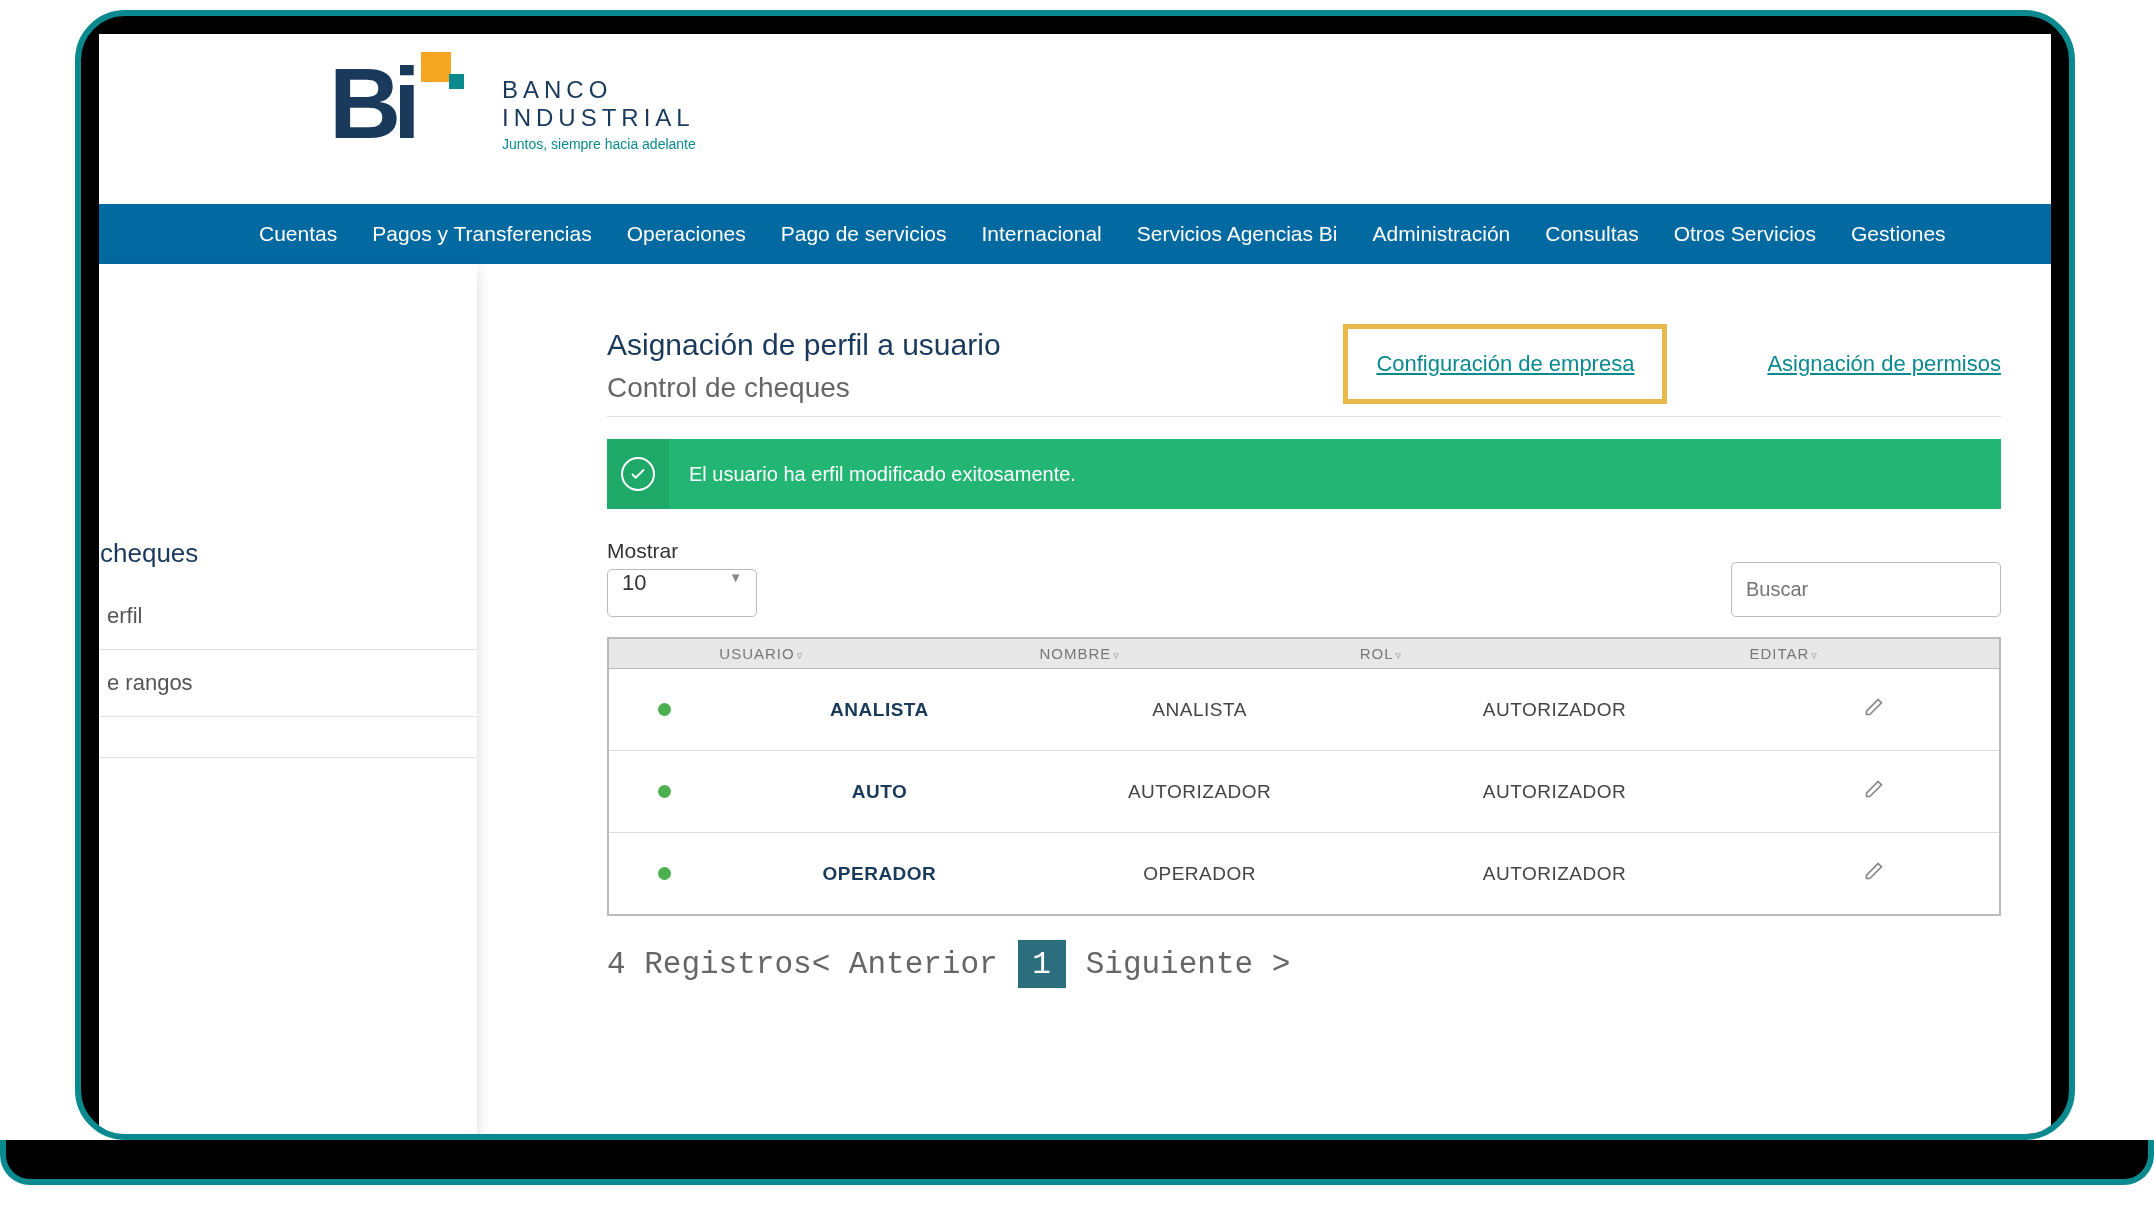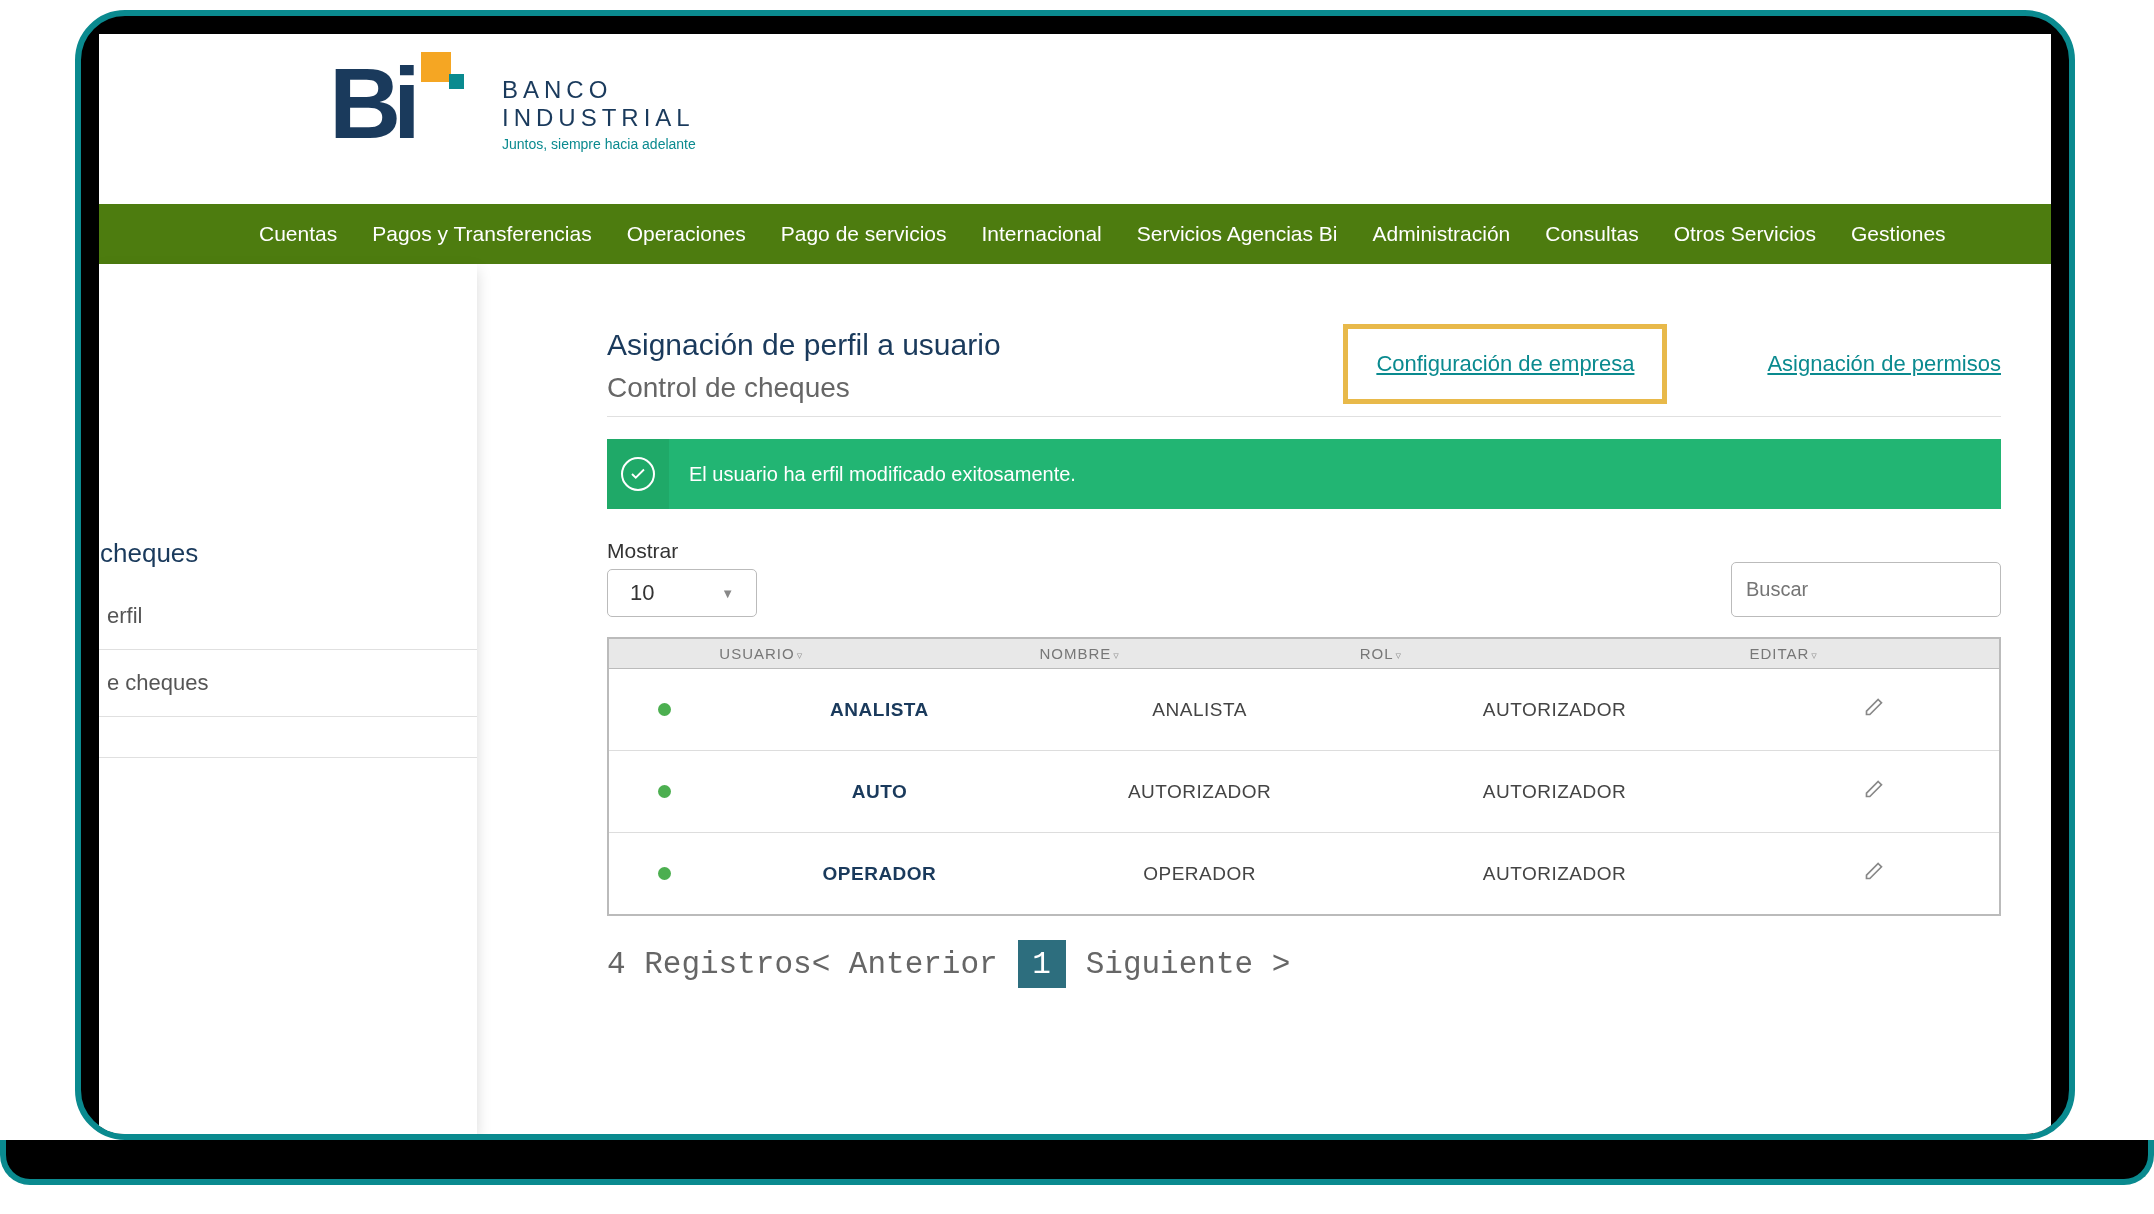--- a/index.html
+++ b/index.html
@@ -56,21 +56,21 @@
   font-size: 100px; font-weight: 900; color: #1a3a5c;
   position: absolute; top: -8px; left: 64px;
 }
 .logo-sq1 { position: absolute; top: -2px; left: 92px; width: 30px; height: 30px; background: #f5a623; }
 .logo-sq2 { position: absolute; top: 20px; left: 120px; width: 15px; height: 15px; background: #0a8a8f; }
 .logo-text { margin-top: 22px; margin-left: 40px; }
 .logo-line1 { font-size: 24px; letter-spacing: 5px; color: #1a3a5c; font-weight: 500; }
 .logo-line2 { font-size: 24px; letter-spacing: 5px; color: #1a3a5c; font-weight: 500; }
 .logo-tag { font-size: 14px; color: #0a8a8f; margin-top: 4px; }
 .navbar {
-  background: #4d7c0f;
+  background: #0369a1;
   height: 60px;
   display: flex;
   align-items: center;
   padding: 0 160px;
   gap: 35px;
 }
 .nav-item { color: #fff; font-size: 21px; cursor: pointer; white-space: nowrap; }
 .body-wrap { display: flex; height: calc(100% - 230px); }
 .sidebar {
   width: 378px;
@@ -110,22 +110,22 @@
 }
 .alert-icon {
   width: 34px; height: 34px; border: 2px solid #fff; border-radius: 50%;
   display: flex; align-items: center; justify-content: center;
 }
 .alert-text { color: #fff; font-size: 20px; margin-left: 20px; }
 .controls { display: flex; justify-content: space-between; align-items: flex-end; margin-bottom: 20px; }
 .mostrar-label { font-size: 21px; color: #333; margin-bottom: 6px; }
 .select {
   width: 150px; height: 48px; border: 1px solid #bbb; border-radius: 5px;
-  display: flex; align-items: center; justify-content: space-between;
-  padding: 0 22px; font-size: 22px; color: #333; cursor: pointer;
+  display: flex; justify-content: space-between;
+  padding: 0 14px; font-size: 22px; color: #333; cursor: pointer;
 }
 .select .arrow { color: #888; font-size: 13px; }
 .search {
   width: 270px; height: 55px; border: 1px solid #bbb; border-radius: 5px;
   padding: 0 14px; font-size: 20px; color: #999;
 }
 .table { border: 2px solid #bbb; border-collapse: collapse; width: 100%; }
 .thead { background: #e8e8e8; }
 .th {
   font-size: 15px; color: #777; letter-spacing: 1px; padding: 6px 0;
@@ -177,21 +177,21 @@
       <span class="nav-item">Otros Servicios</span>
       <span class="nav-item">Gestiones</span>
     </div>
 
     <div class="body-wrap">
 
       <div class="sidebar">
         <div style="height:170px"></div>
         <div class="sidebar-title">cheques</div>
         <div class="sidebar-item">erfil</div>
-        <div class="sidebar-item">e cheques</div>
+        <div class="sidebar-item">e rangos</div>
         <div class="sidebar-item"></div>
       </div>
 
       <div class="main">
 
         <div class="page-head">
           <div class="page-titles">
             <div class="t1">Asignación de perfil a usuario</div>
             <div class="t2">Control de cheques</div>
           </div>

